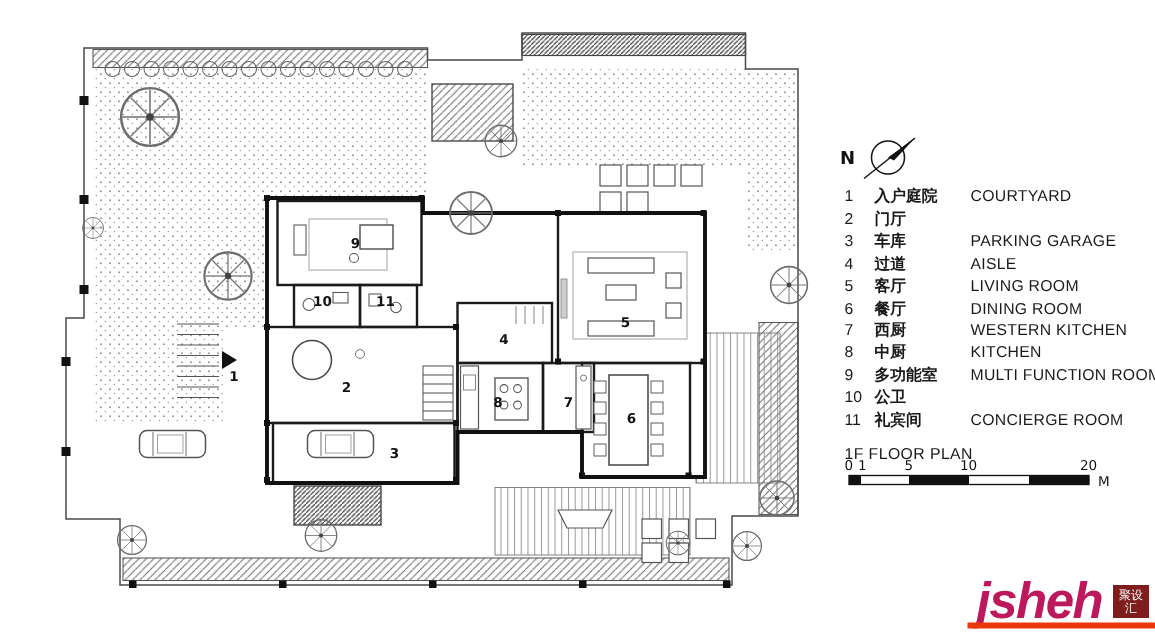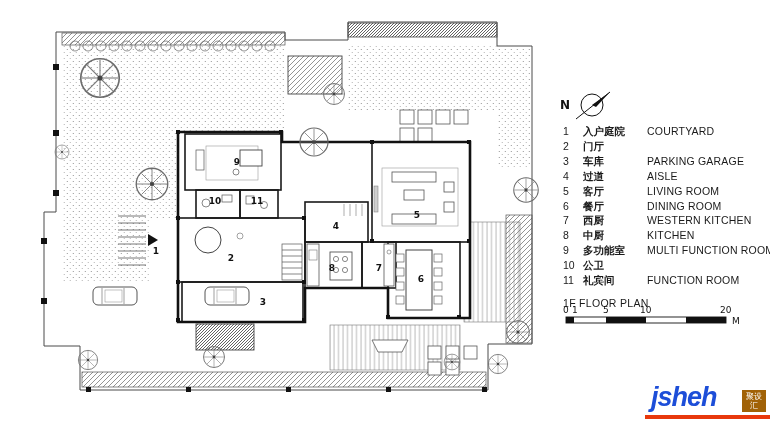--- a/index.html
+++ b/index.html
@@ -23,26 +23,26 @@
   .legend-en{flex:1;letter-spacing:0.2px;}
   .plan-title{font-size:10.5px;margin-top:9px;letter-spacing:0.3px;}
 
   
   .scalebar{position:absolute;left:560px;top:303px;width:205px;height:34px;}
 
   
   .logo{position:absolute;left:645px;top:386px;width:125px;height:37px;}
   .logo-name{
     position:absolute;left:6px;top:-4px;
-    font-size:27px;font-weight:bold;font-style:italic;
-    color:#1d4ed8;letter-spacing:-1px;
+    font-size:34px;font-weight:bold;font-style:italic;
+    color:#be185d;letter-spacing:-1px;
   }
   .logo-badge{
     position:absolute;right:4px;top:4px;width:24px;height:22px;
-    background:#a16207;color:#fff;font-size:8px;line-height:9px;
+    background:#7f1d1d;color:#fff;font-size:8px;line-height:9px;
     padding:2px 2px;box-sizing:border-box;text-align:center;overflow:hidden;
   }
   .logo-bar{position:absolute;left:0;top:29px;width:125px;height:4px;background:#e8380c;}
 </style>
 </head>
 <body>
 
 <svg id="plan-svg" width="560" height="423" viewBox="0 0 560 423">
   <defs>
     <pattern id="dots" width="6" height="6" patternUnits="userSpaceOnUse">
@@ -346,21 +346,21 @@
     <span class="legend-zh">多功能室</span>
     <span class="legend-en">MULTI FUNCTION ROOM</span>
   </div>
   <div class="legend-row">
     <span class="legend-num">10</span>
     <span class="legend-zh">公卫</span>
   </div>
   <div class="legend-row">
     <span class="legend-num">11</span>
     <span class="legend-zh">礼宾间</span>
-    <span class="legend-en">FUNCTION ROOM</span>
+    <span class="legend-en">CONCIERGE ROOM</span>
   </div>
   <div class="plan-title">1F FLOOR PLAN</div>
 </div>
 
 <div class="scalebar">
   <svg width="205" height="34" viewBox="0 0 205 34">
     <g font-size="9" fill="#111">
       <text x="3" y="10">0</text>
       <text x="12" y="10">1</text>
       <text x="43" y="10">5</text>

